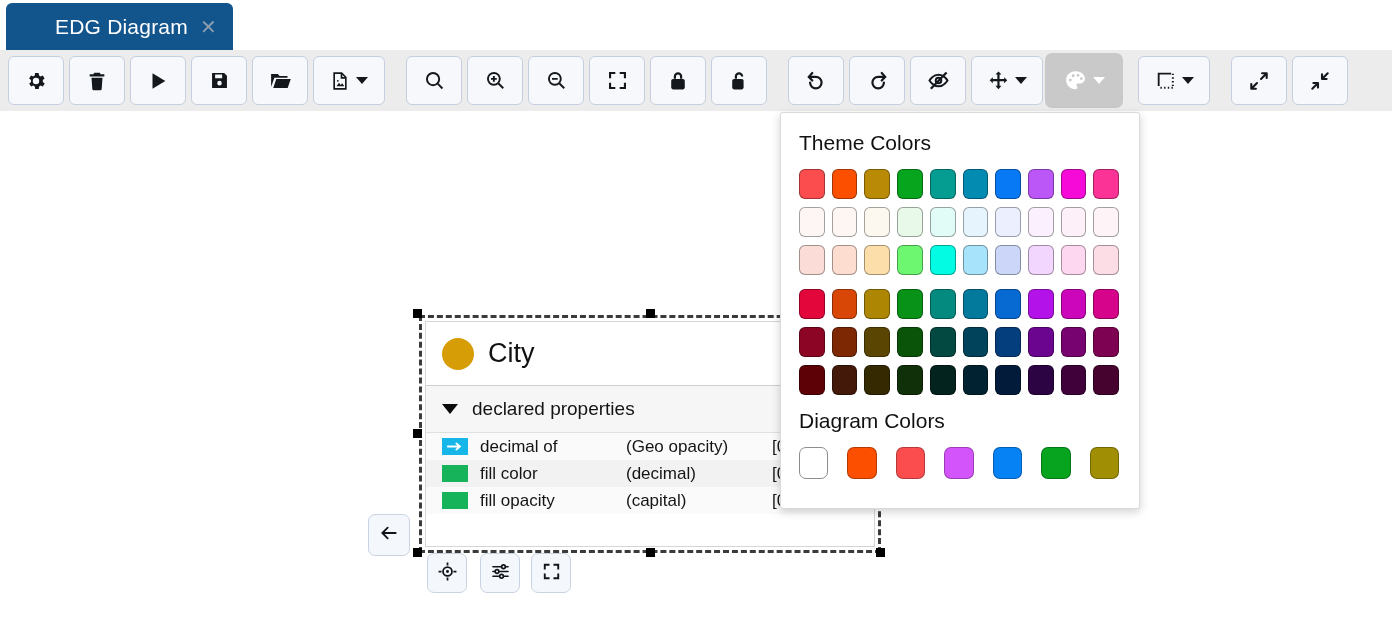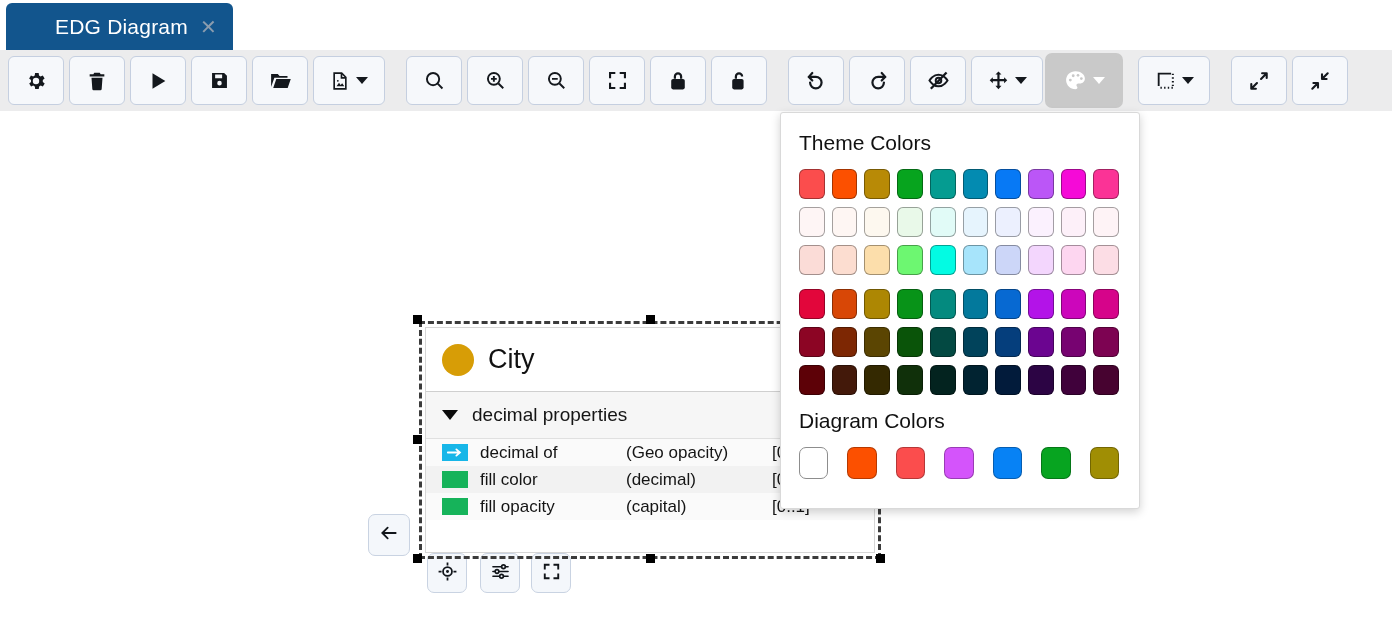--- a/index.html
+++ b/index.html
@@ -376,40 +376,40 @@
     </div>
 
     <div class="navbtn" style="left:531px; top:442px;">
       <span>
         <svg width="19" height="19" viewBox="0 0 24 24" fill="none" stroke="currentColor" stroke-width="2.4" stroke-linecap="square">
           <path d="M3.5 8.3V3.5h4.8M15.7 3.5h4.8v4.8M20.5 15.7v4.8h-4.8M8.3 20.5H3.5v-4.8"></path>
         </svg>
       </span>
     </div>
 
-    <div class="node-sel" style="left:419px; top:210px;">
+    <div class="node-sel" style="left:419px; top:204px;">
       <div class="node-dashed"></div>
 
       <div class="handle" style="left:-6px;  top:-6px;"></div>
       <div class="handle" style="left:227px; top:-6px;"></div>
       <div class="handle" style="left:457px; top:-6px;"></div>
       <div class="handle" style="left:-6px;  top:114px;"></div>
       <div class="handle" style="left:-6px;  top:233px;"></div>
       <div class="handle" style="left:227px; top:233px;"></div>
       <div class="handle" style="left:457px; top:233px;"></div>
 
       <div class="node-body">
         <div class="node-header">
           <div class="node-dot"></div>
           <div class="node-title">City</div>
         </div>
 
         <div class="section-head">
           <span class="tri-down"></span>
-          <span class="section-label">decimal properties</span>
+          <span class="section-label">declared properties</span>
         </div>
 
         <div>
           <div class="prow">
             <span class="pic arrow">
               <svg width="18" height="11" viewBox="0 0 20 12" fill="none" stroke="#ffffff" stroke-width="2" stroke-linecap="round">
                 <path d="M2 6h13M11.5 2.5L15.5 6l-4 3.5"></path>
               </svg>
             </span>
             <span class="pname">decimal of</span>

